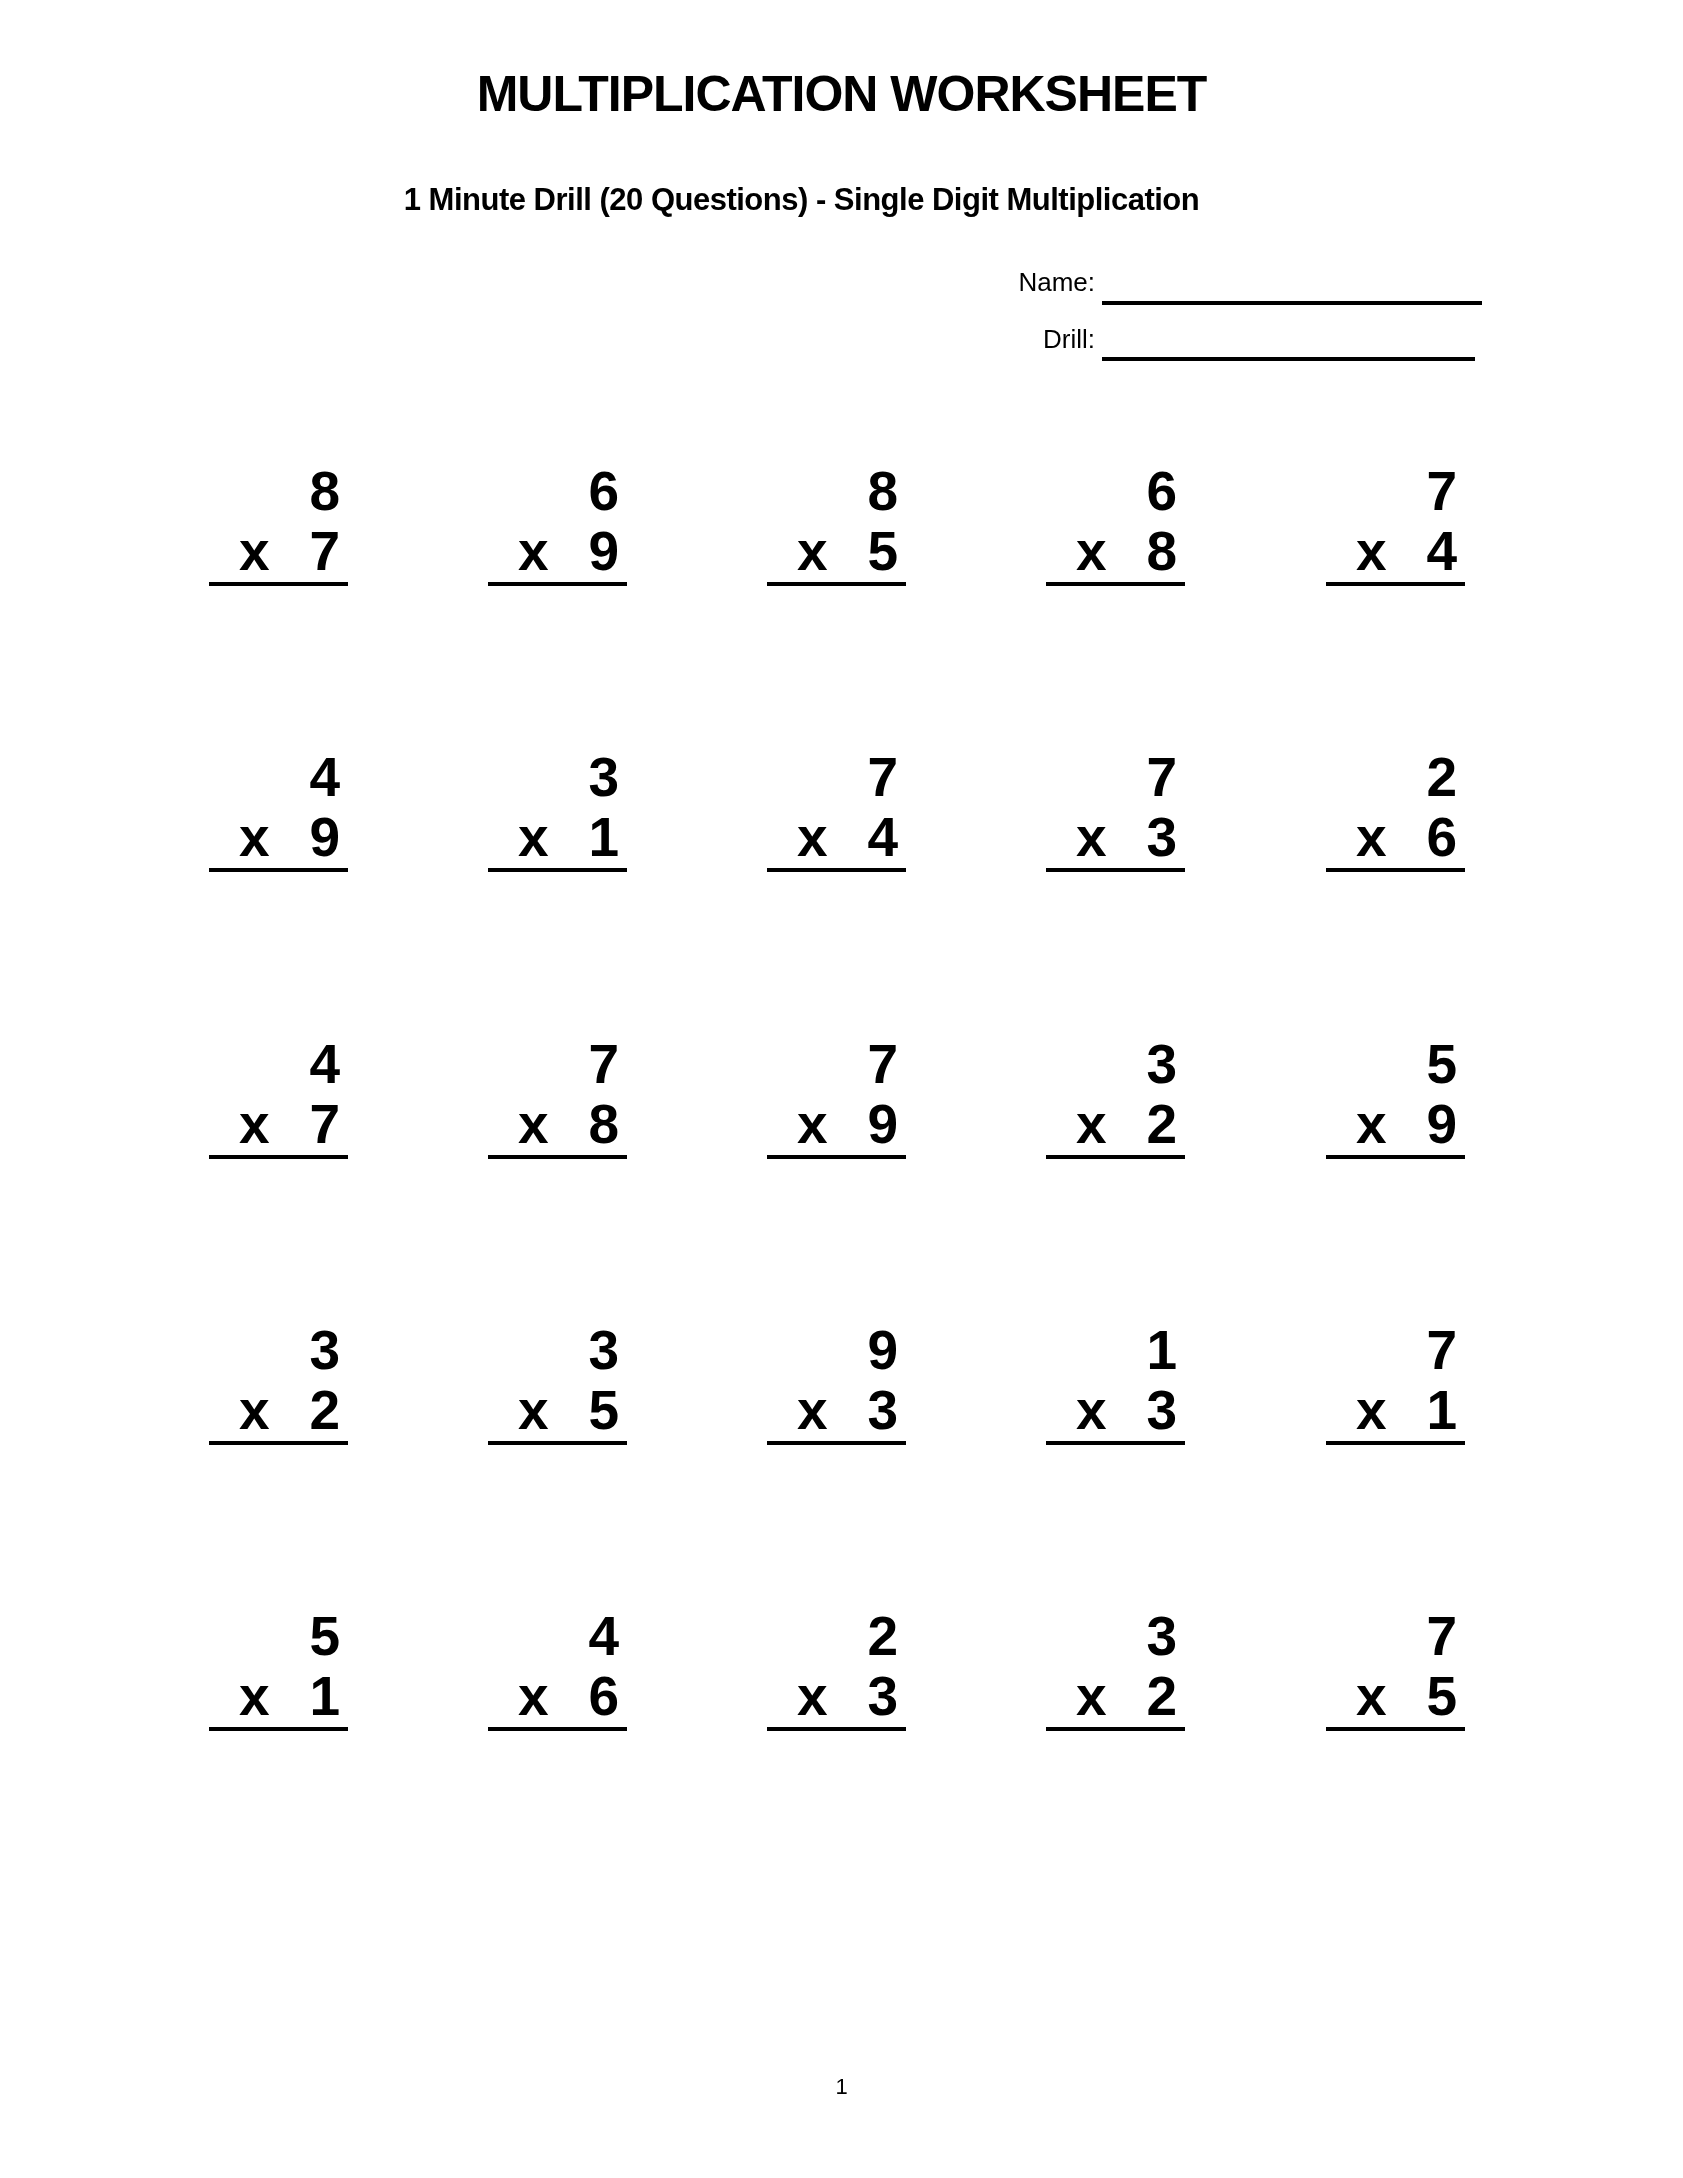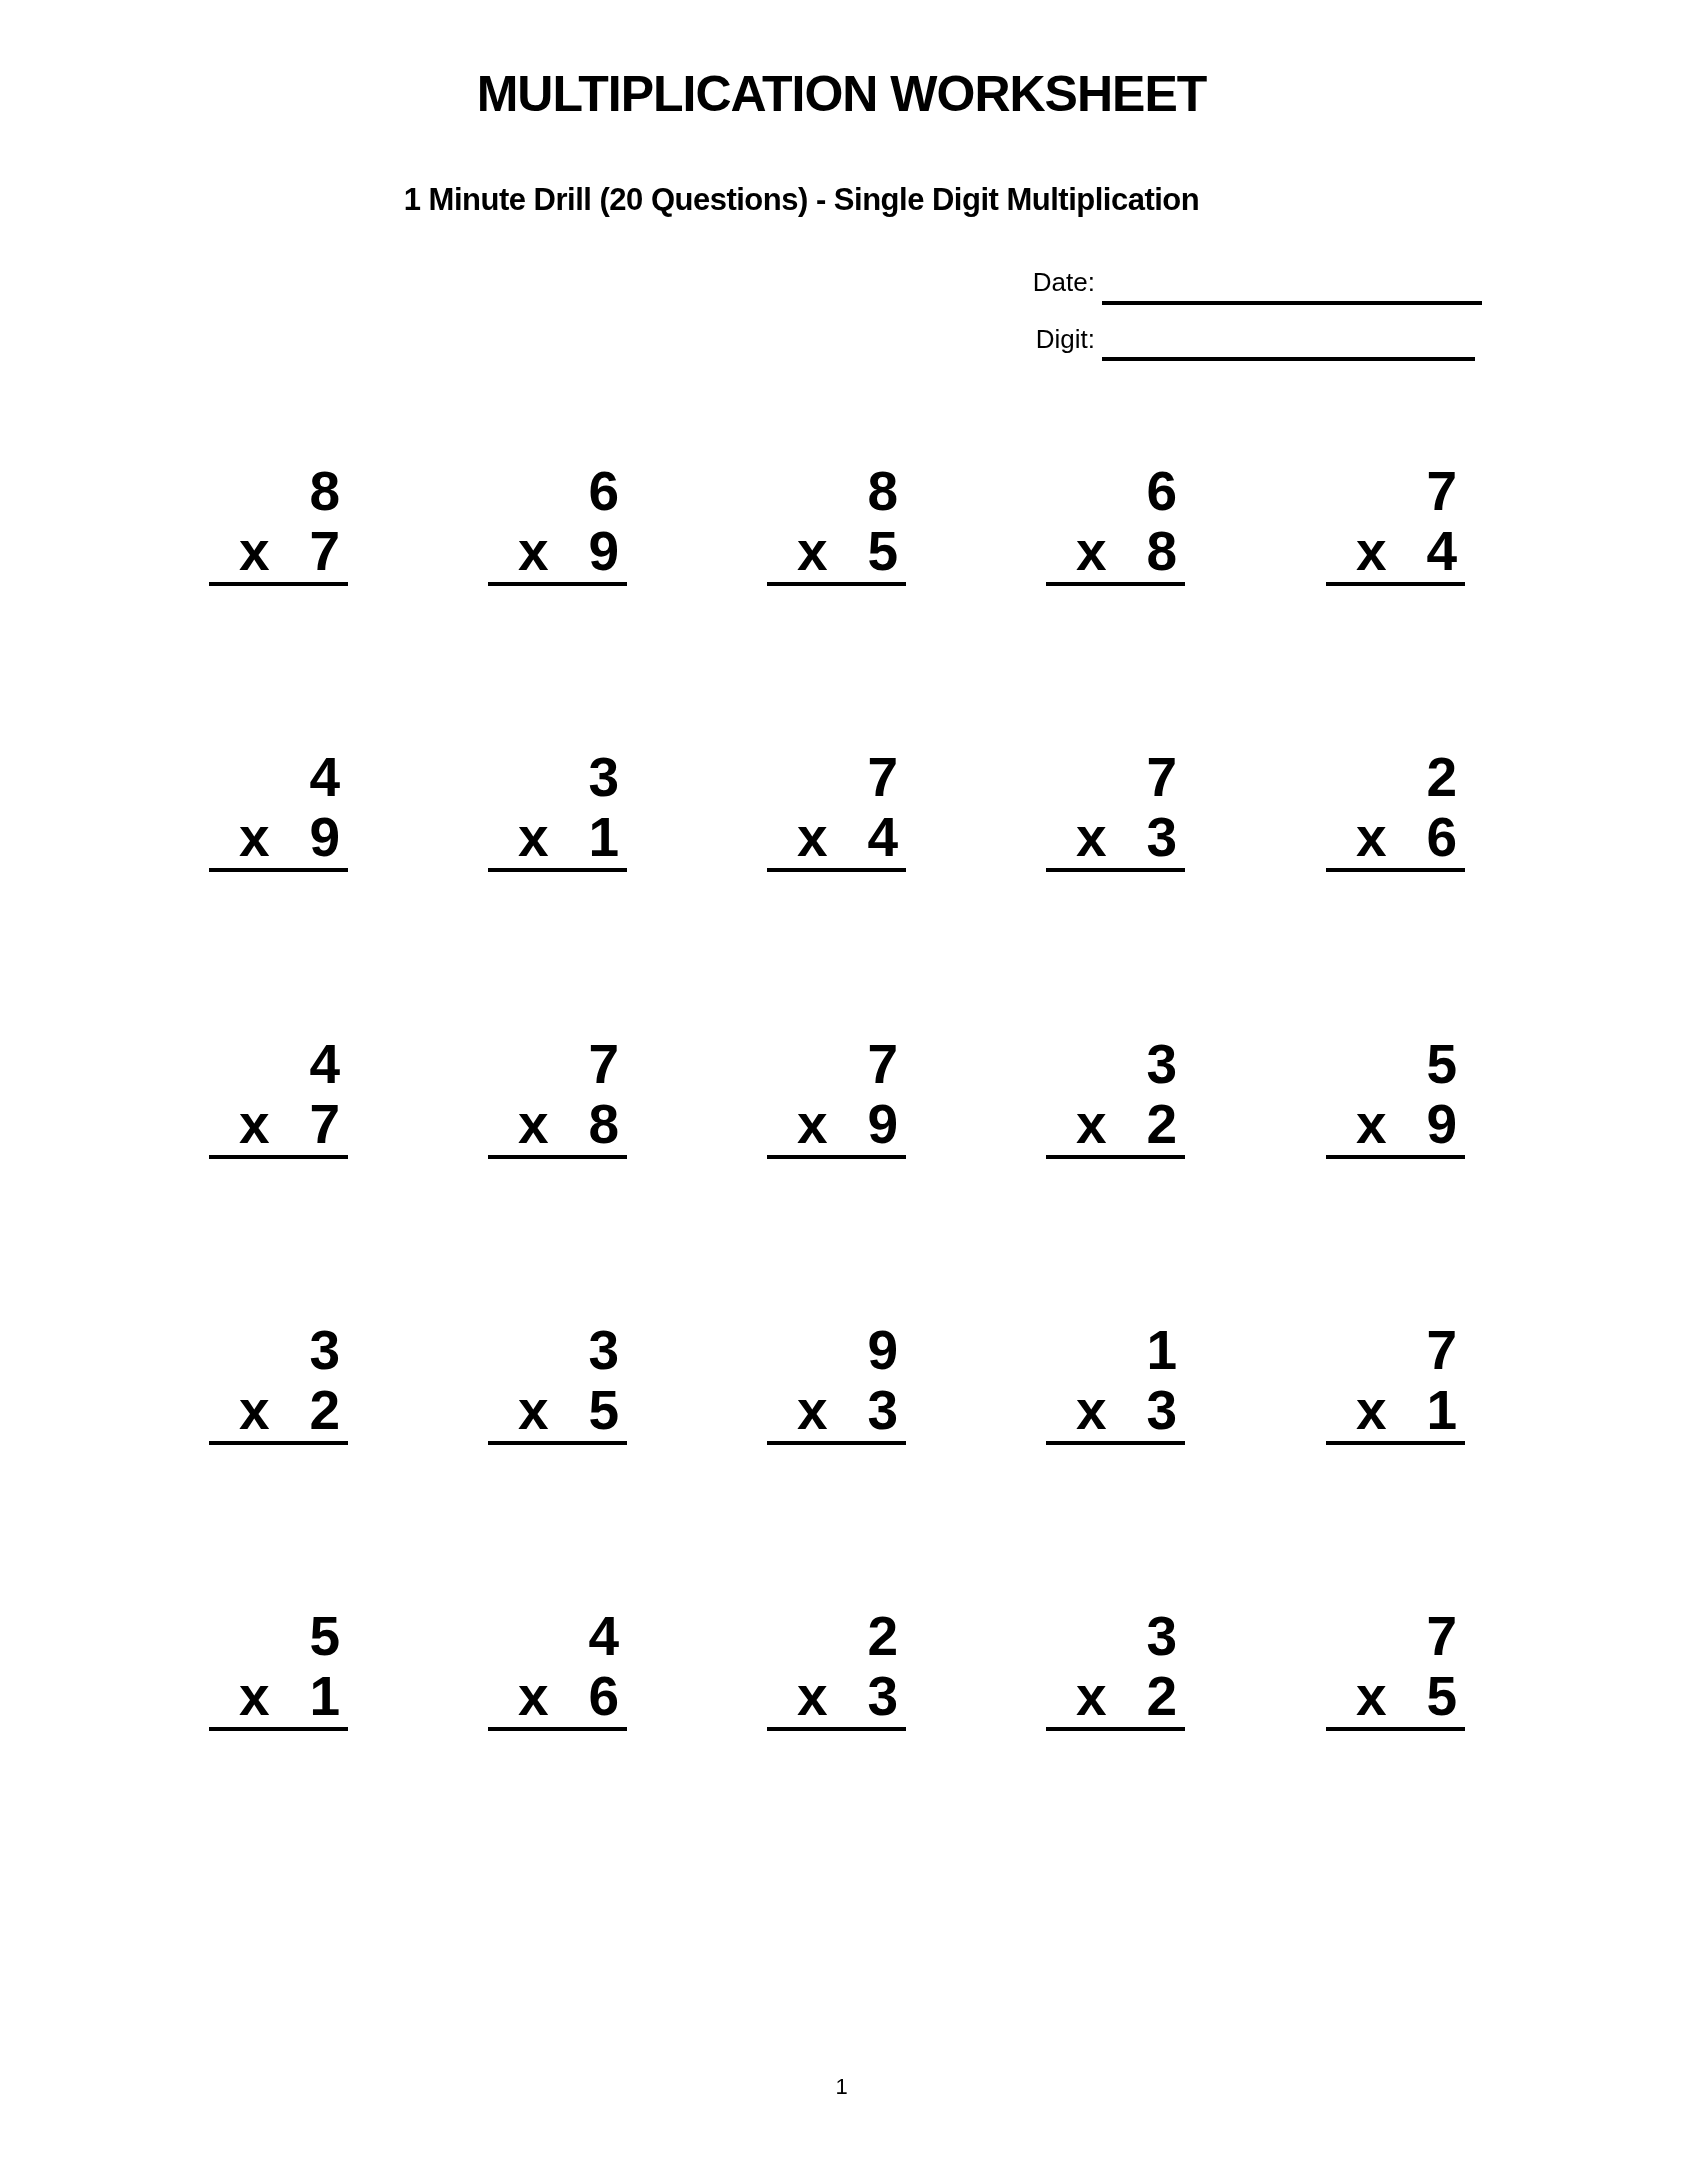--- a/index.html
+++ b/index.html
@@ -101,24 +101,24 @@
 </style>
 </head>
 <body>
 
 <div class="page">
 
   <div class="title">MULTIPLICATION WORKSHEET</div>
 
   <div class="subtitle">1 Minute Drill (20 Questions) - Single Digit Multiplication</div>
 
-  <div class="nd-label name">Date:</div>
+  <div class="nd-label name">Name:</div>
   <div class="nd-line name"></div>
 
-  <div class="nd-label date">Digit:</div>
+  <div class="nd-label date">Drill:</div>
   <div class="nd-line date"></div>
 
   <div class="problems-grid">
       <div class="prob" style="left: 209px; top: 461px;">
         <div class="p-top">8</div>
         <div class="p-bot">
           <span>x</span>
           <span>7</span>
         </div>
       </div>

